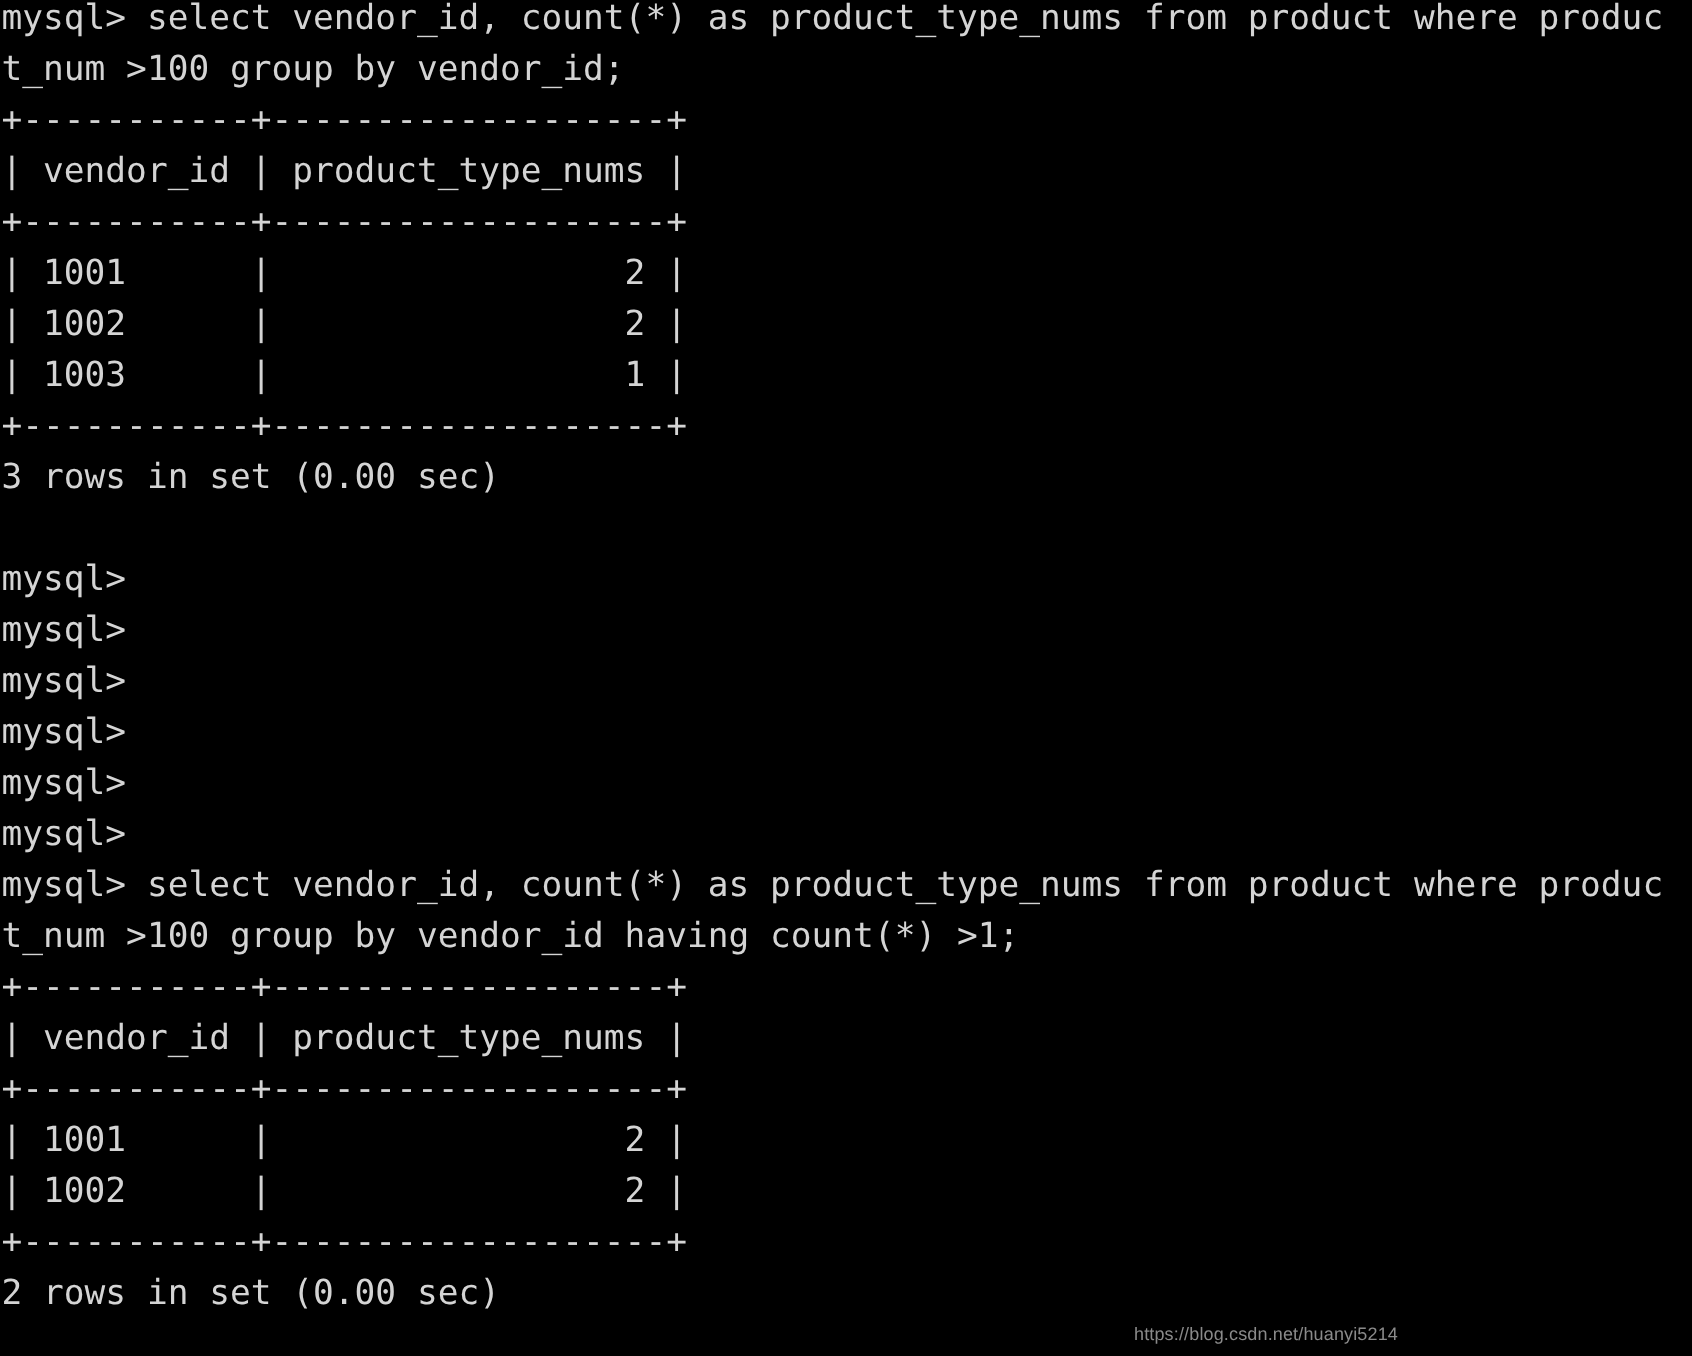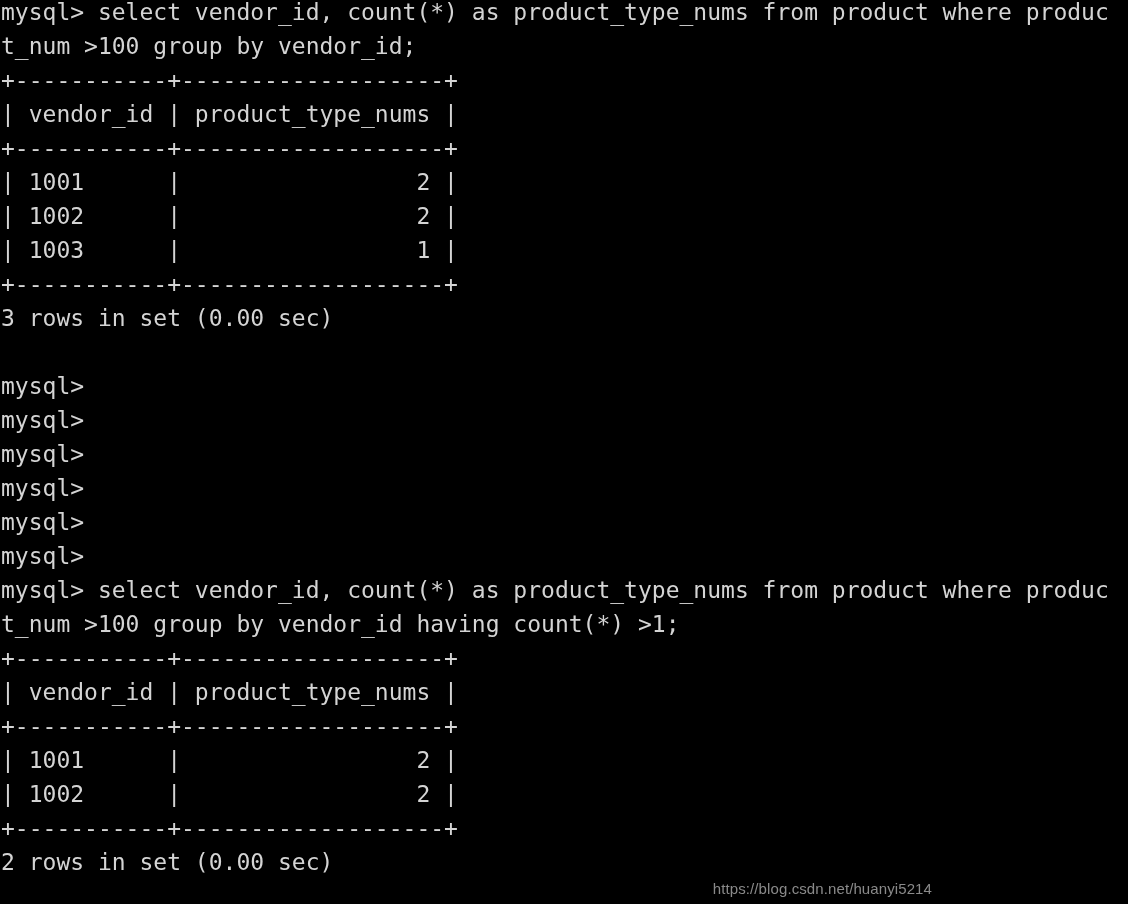--- a/index.html
+++ b/index.html
@@ -46,21 +46,21 @@
     color: #d4d4d4;
   }
   .term-line.blank {
     color: transparent;
   }
   #watermark {
     position: absolute;
     right: 6px;
     bottom: 6px;
     font-family: "Liberation Sans", "DejaVu Sans", sans-serif;
-    font-size: 15px;
+    font-size: 12px;
     line-height: 18px;
     color: #8a8a8a;
     white-space: nowrap;
     letter-spacing: 0.1px;
   }
 </style>
 </head>
 <body>
 
 <div id="terminal">

